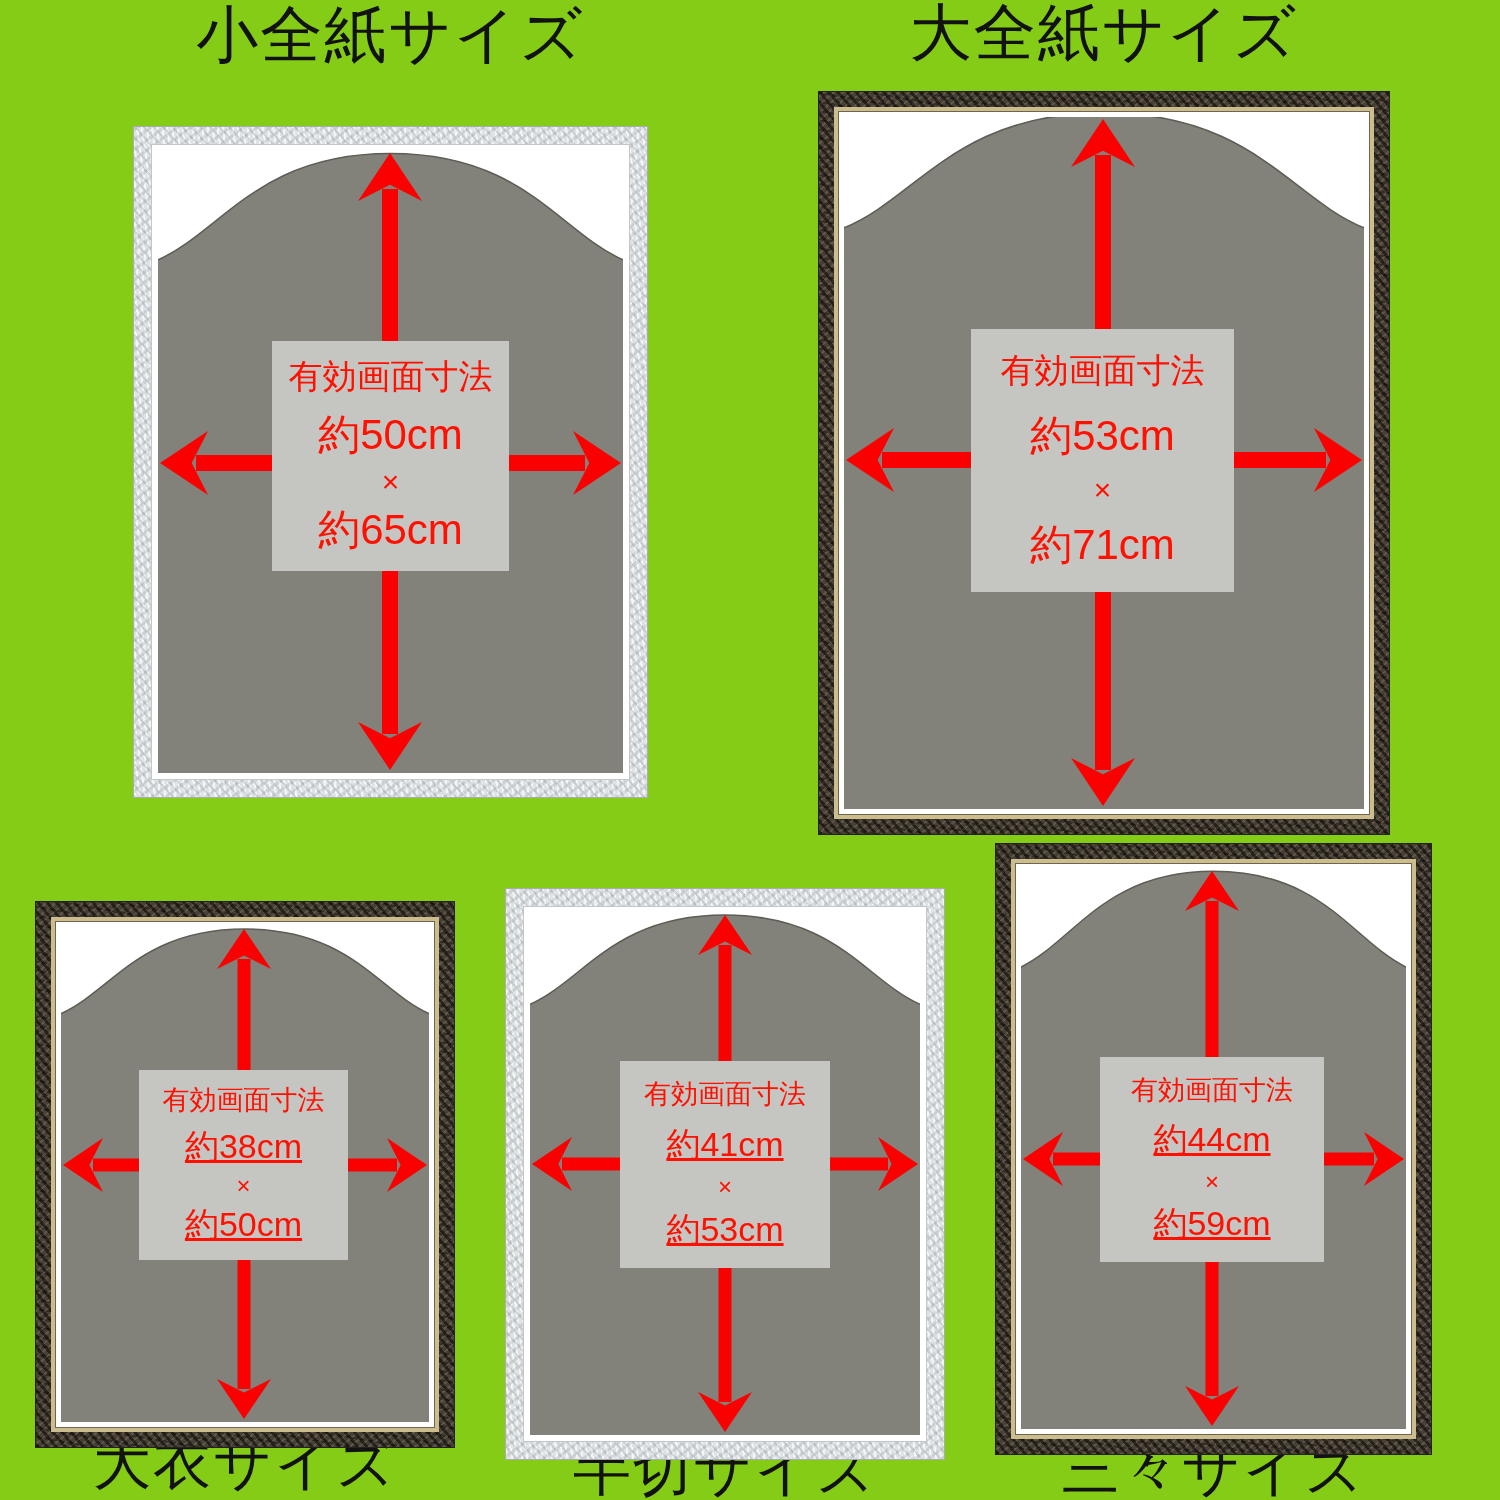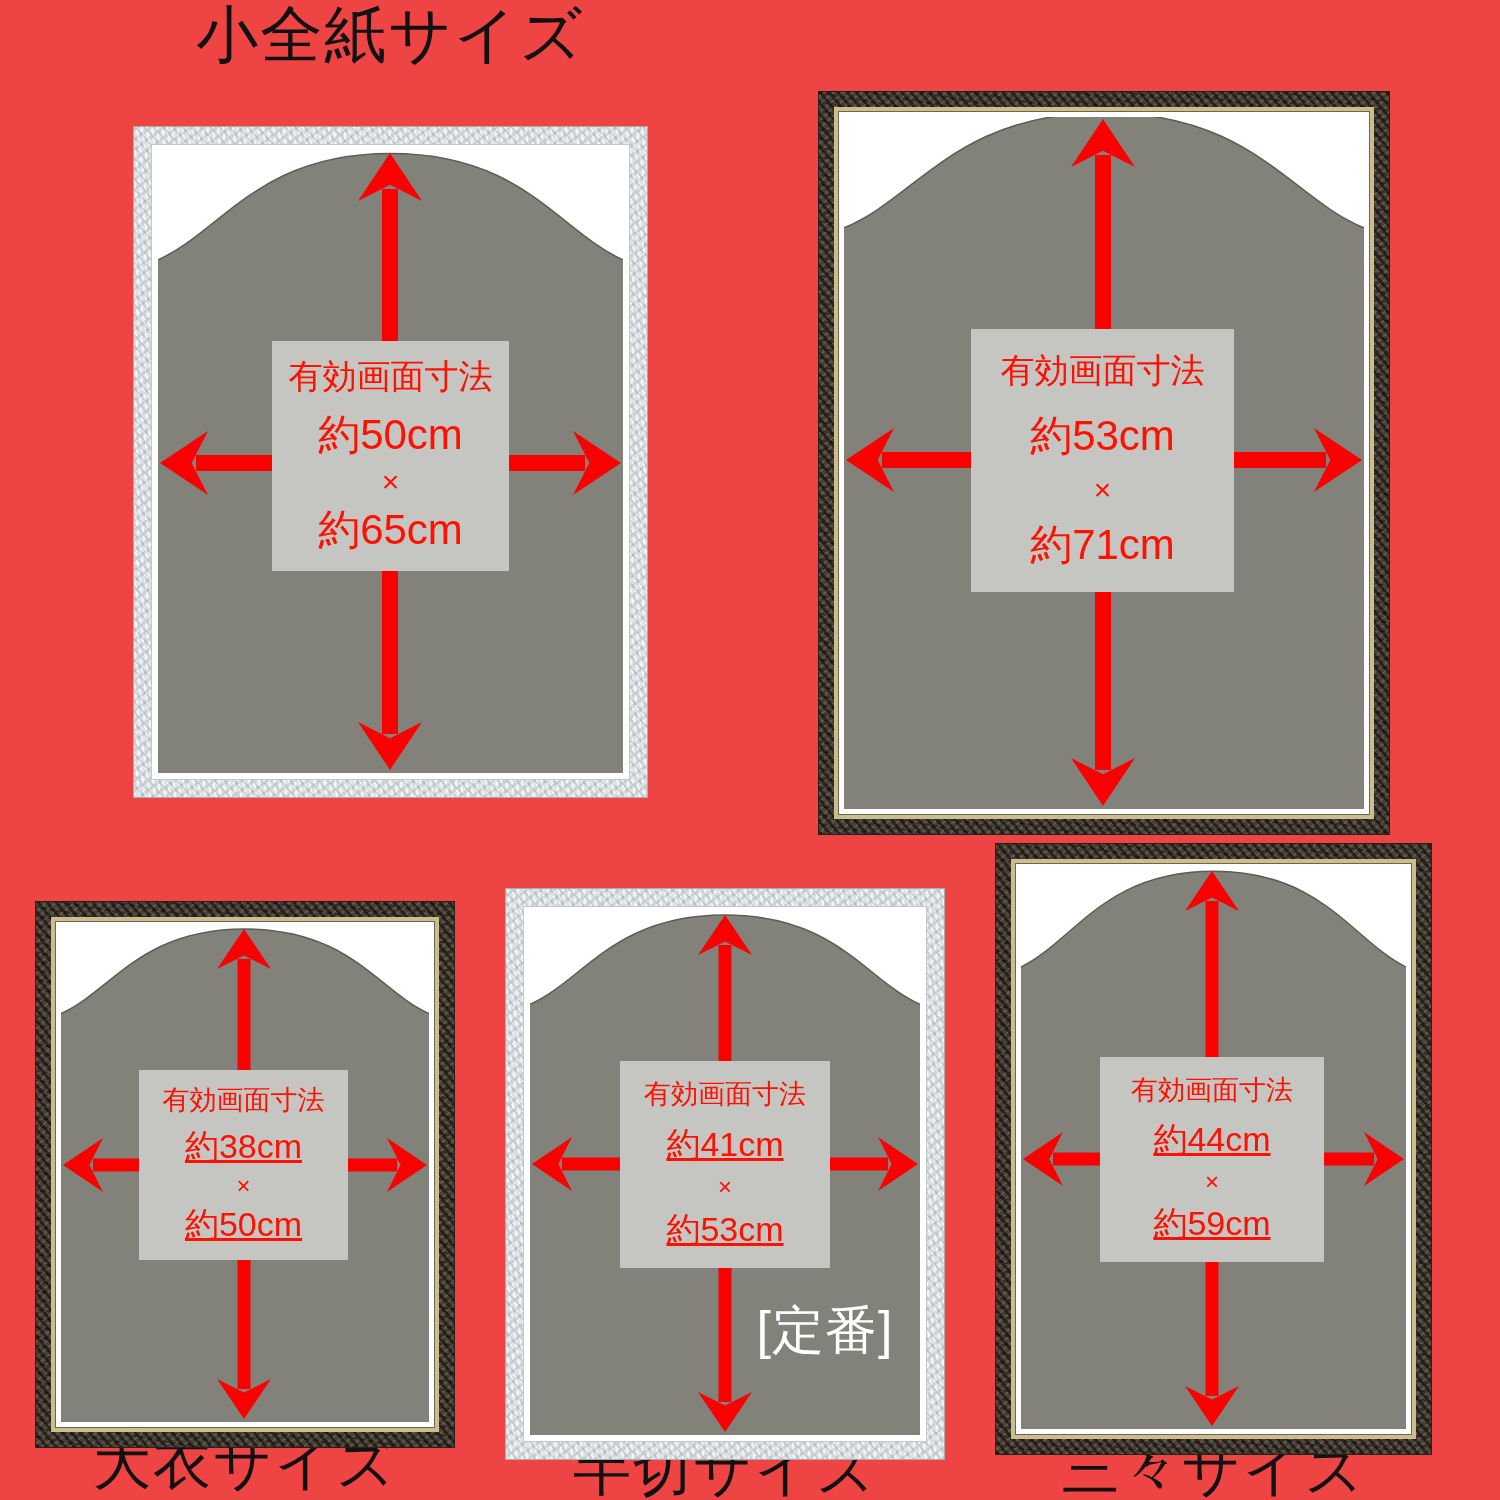--- a/index.html
+++ b/index.html
@@ -1,18 +1,18 @@
 <!DOCTYPE html>
 <html><head>
 <meta charset="utf-8">
 <style>
   * { box-sizing: border-box; margin: 0; padding: 0; }
   html,body { background:#ffffff; }
   body { font-family: "Liberation Sans", "DejaVu Sans", sans-serif; }
-  .page { position: relative; width: 1500px; height: 1500px; background:#ef4444; overflow: hidden; }
+  .page { position: relative; width: 1500px; height: 1500px; background:#84cc16; overflow: hidden; }
 
   
   .size-title {
     position: absolute; text-align: center; color:#121212;
     font-weight: 500; letter-spacing: 2px; white-space: nowrap;
   }
   .size-title.top { font-size: 62px; line-height: 66px; }
   .size-title.bottom { font-size: 58px; line-height: 62px; }
 
   
@@ -85,20 +85,21 @@
     position: absolute; z-index: 3; color:#ffffff; font-size: 52px;
     text-align: center; letter-spacing: 1px; white-space: nowrap;
   }
 </style>
 </head>
 <body>
 
 <div class="page">
 
   <div class="size-title top" style="left:133px; top:2px;    width:515px;">小全紙サイズ</div>
+  <div class="size-title top" style="left:818px; top:0px;    width:572px;">大全紙サイズ</div>
   <div class="size-title bottom" style="left:35px;  top:1432px; width:420px;">大衣サイズ</div>
   <div class="size-title bottom" style="left:505px; top:1438px; width:440px;">半切サイズ</div>
   <div class="size-title bottom" style="left:995px; top:1438px; width:437px;">三々サイズ</div>
 
   <div class="frame silver lg" style="left:133px; top:103px; width:515px; height:672px;">
     <div class="mat">
       <div class="art">
         <svg class="paper-svg" viewBox="0 0 1000 1000" preserveAspectRatio="none">
           <path class="paper-fill" d="M0,175 C140,128 215,4 500,4 C785,4 860,128 1000,175 L1000,1001 L0,1001 Z"></path>
           <path class="paper-edge" d="M0,175 C140,128 215,4 500,4 C785,4 860,128 1000,175"></path>
@@ -193,21 +194,20 @@
           <div class="head-left"></div>
           <div class="shaft"></div>
           <div class="head-right"></div>
         </div>
         <div class="size-label" style="left:90px; top:148px; width:210px; height:207px;">
           <div class="lbl-heading">有効画面寸法</div>
           <div class="lbl-dim">約41cm</div>
           <div class="lbl-times">×</div>
           <div class="lbl-dim">約53cm</div>
         </div>
-        <div class="badge" style="left:210px; top:383px; width:170px;">[定番]</div>
       </div>
     </div>
   </div>
 
   <div class="frame dark sm" style="left:995px; top:820px; width:437px; height:612px;">
     <div class="mat">
       <div class="art">
         <svg class="paper-svg" viewBox="0 0 1000 1000" preserveAspectRatio="none">
           <path class="paper-fill" d="M0,175 C140,128 215,4 500,4 C785,4 860,128 1000,175 L1000,1001 L0,1001 Z"></path>
           <path class="paper-edge" d="M0,175 C140,128 215,4 500,4 C785,4 860,128 1000,175"></path>

